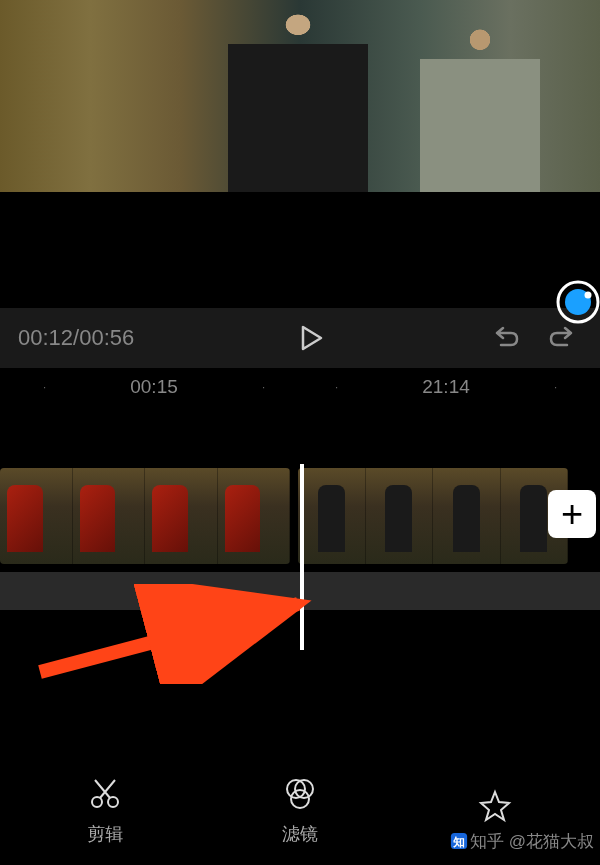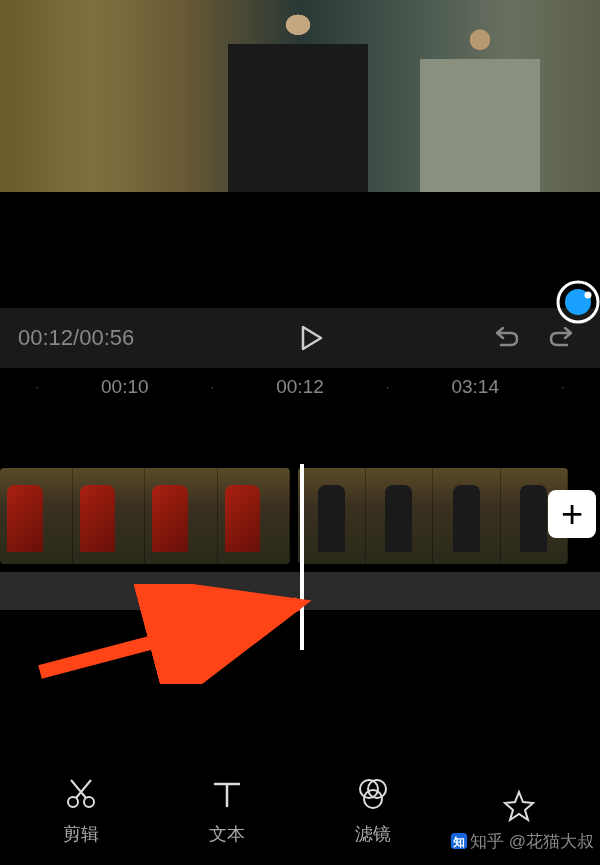--- a/index.html
+++ b/index.html
@@ -259,25 +259,24 @@
   </div>
   <div class="redo-btn">
     <svg viewBox="0 0 30 30">
         <path d="M24 10 L18 5 M24 10 L18 15 M24 10 L10 10 Q4 10 4 16 Q4 22 10 22 L20 22" fill="none" stroke="#888" stroke-width="2.5" stroke-linecap="round"></path>
       </svg>
   </div>
 </div>
 
 <div class="ruler">
   <span class="ruler-tick">·</span>
-  <span class="ruler-label">00:10</span>
+  <span class="ruler-label">00:15</span>
   <span class="ruler-tick">·</span>
-  <span class="ruler-label">00:12</span>
   <span class="ruler-tick">·</span>
-  <span class="ruler-label">03:14</span>
+  <span class="ruler-label">21:14</span>
   <span class="ruler-tick">·</span>
 </div>
 
 <div class="timeline-area">
   <div class="clip-track">
     <div class="clip clip-1">
       <div class="frame"></div>
         <div class="frame"></div>
         <div class="frame"></div>
         <div class="frame"></div>
@@ -309,28 +308,20 @@
       <svg viewBox="0 0 36 36" fill="none" stroke="#ddd" stroke-width="2">
         <circle cx="10" cy="26" r="5"></circle>
           <circle cx="26" cy="26" r="5"></circle>
         <path d="M13 22 L28 4 M23 22 L8 4"></path>
       </svg>
     </div>
     <span class="tool-label">剪辑</span>
   </div>
   <div class="tool-item">
     <div class="tool-icon">
-      <svg viewBox="0 0 36 36" fill="none" stroke="#ddd" stroke-width="2.5" stroke-linecap="round">
-        <path d="M6 8 L30 8 M18 8 L18 30"></path>
-      </svg>
-    </div>
-    <span class="tool-label">文本</span>
-  </div>
-  <div class="tool-item">
-    <div class="tool-icon">
       <svg viewBox="0 0 36 36" fill="none" stroke="#ddd" stroke-width="2">
         <circle cx="14" cy="13" r="9"></circle>
           <circle cx="22" cy="13" r="9"></circle>
           <circle cx="18" cy="23" r="9"></circle>
       </svg>
     </div>
     <span class="tool-label">滤镜</span>
   </div>
   <div class="tool-item">
     <div class="tool-icon">

